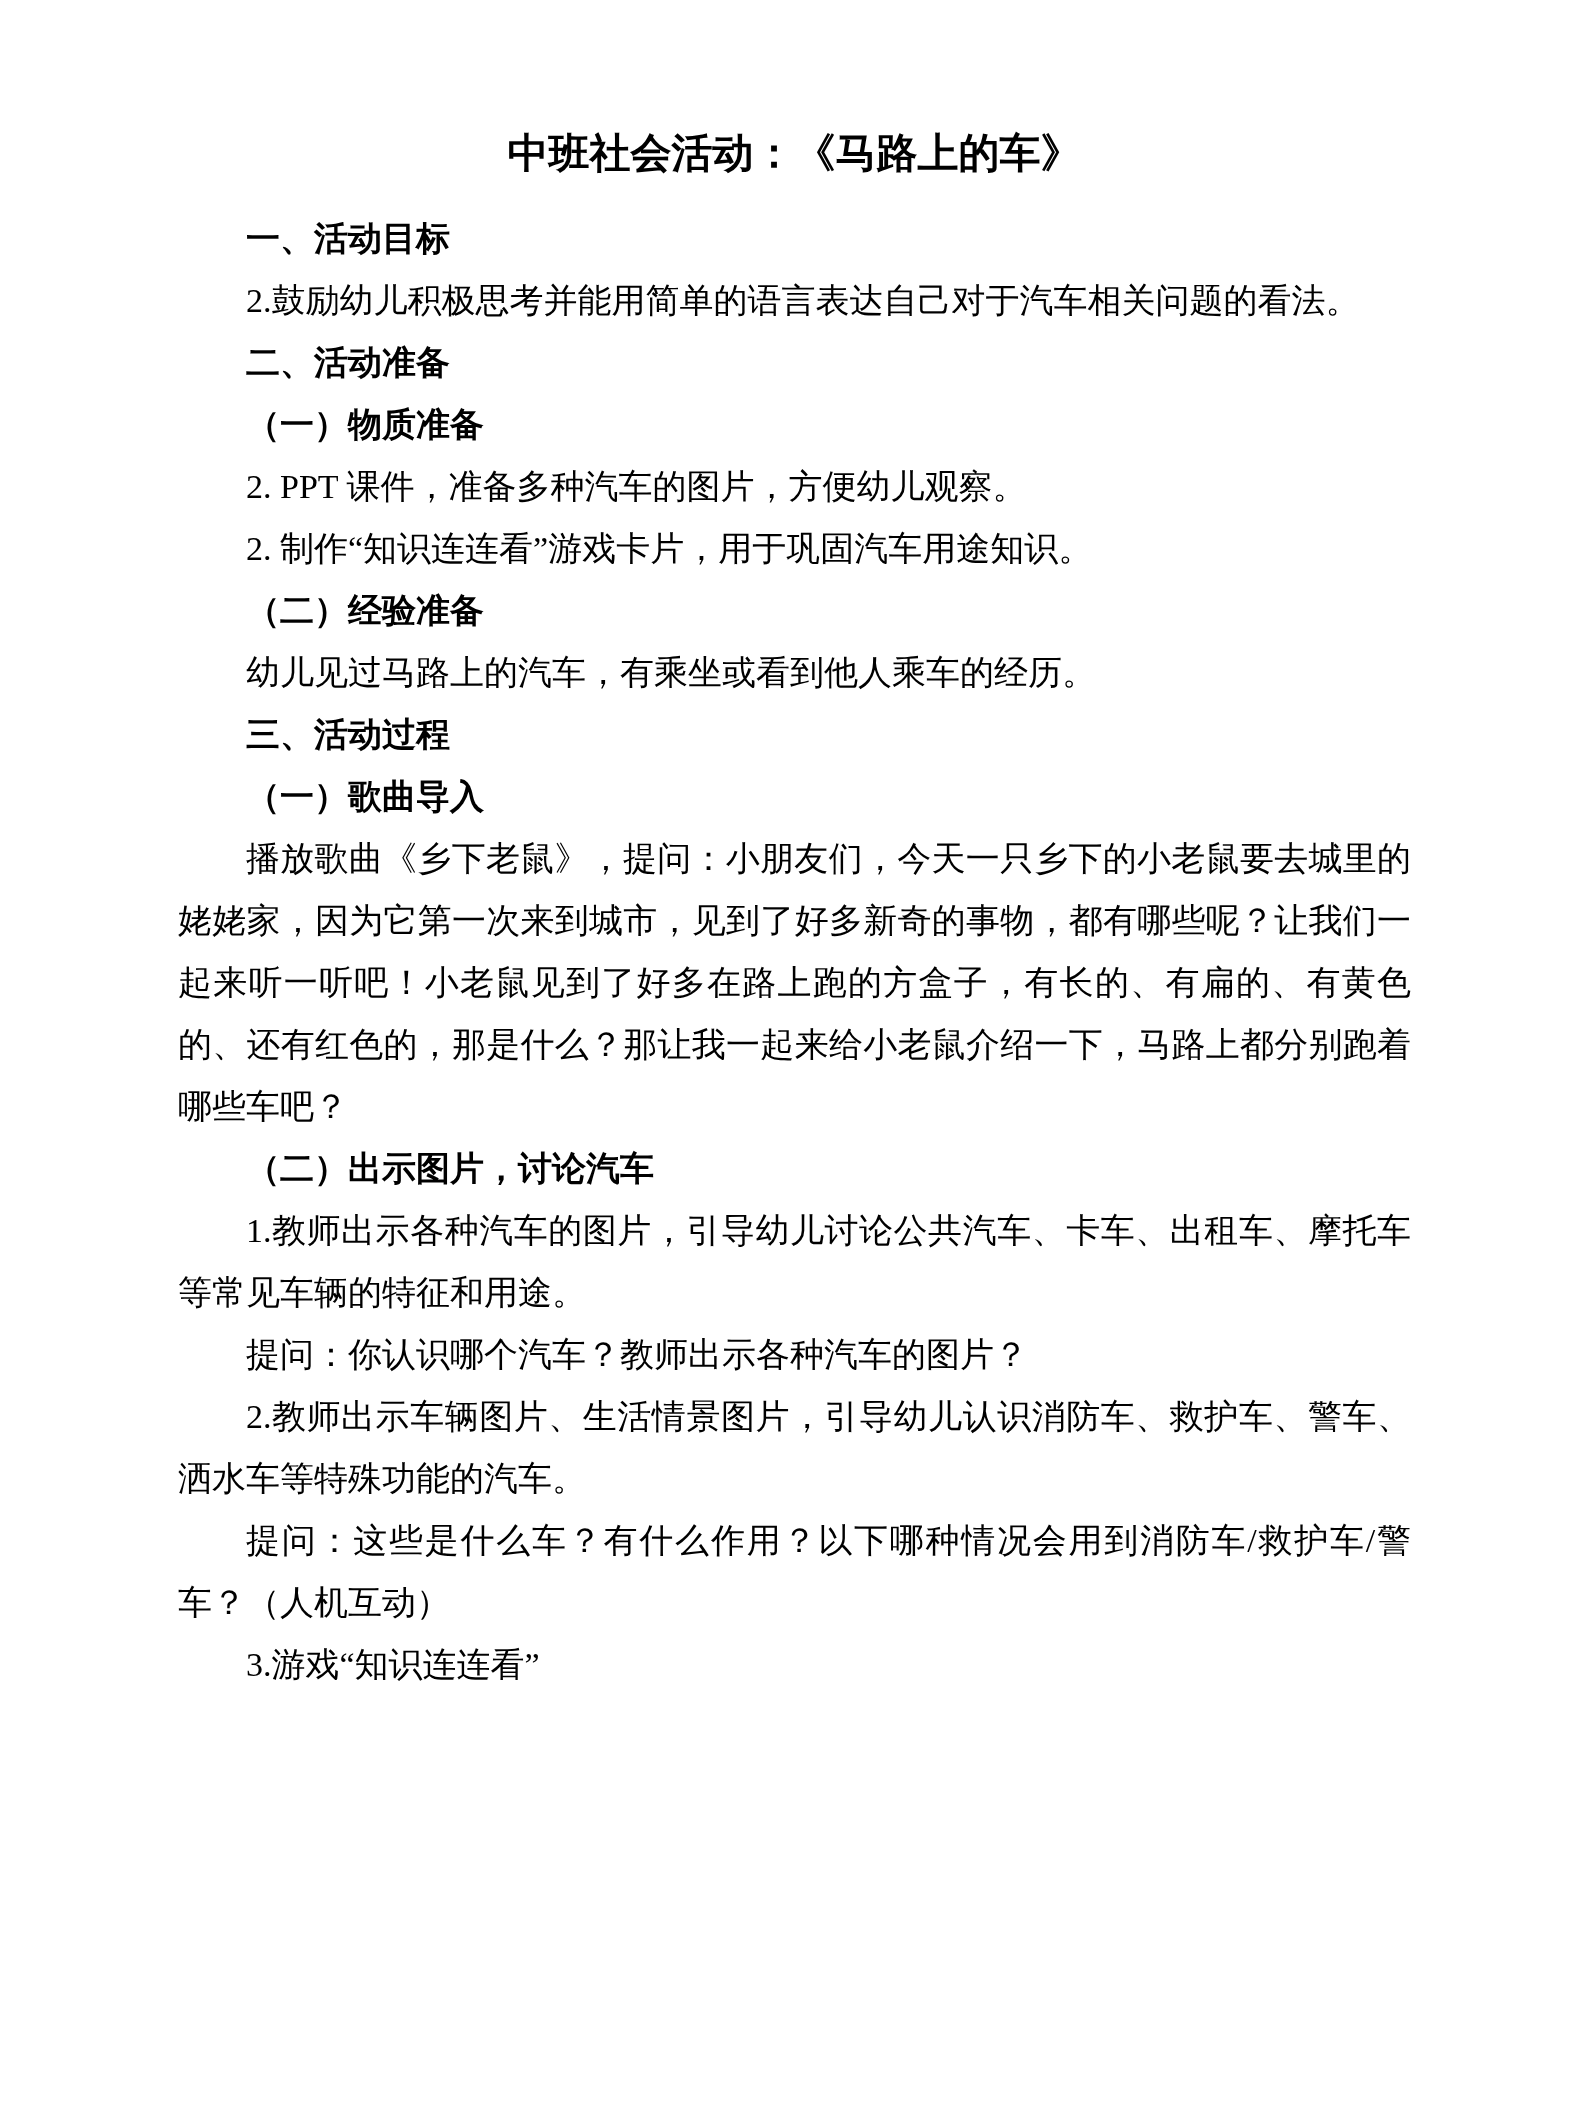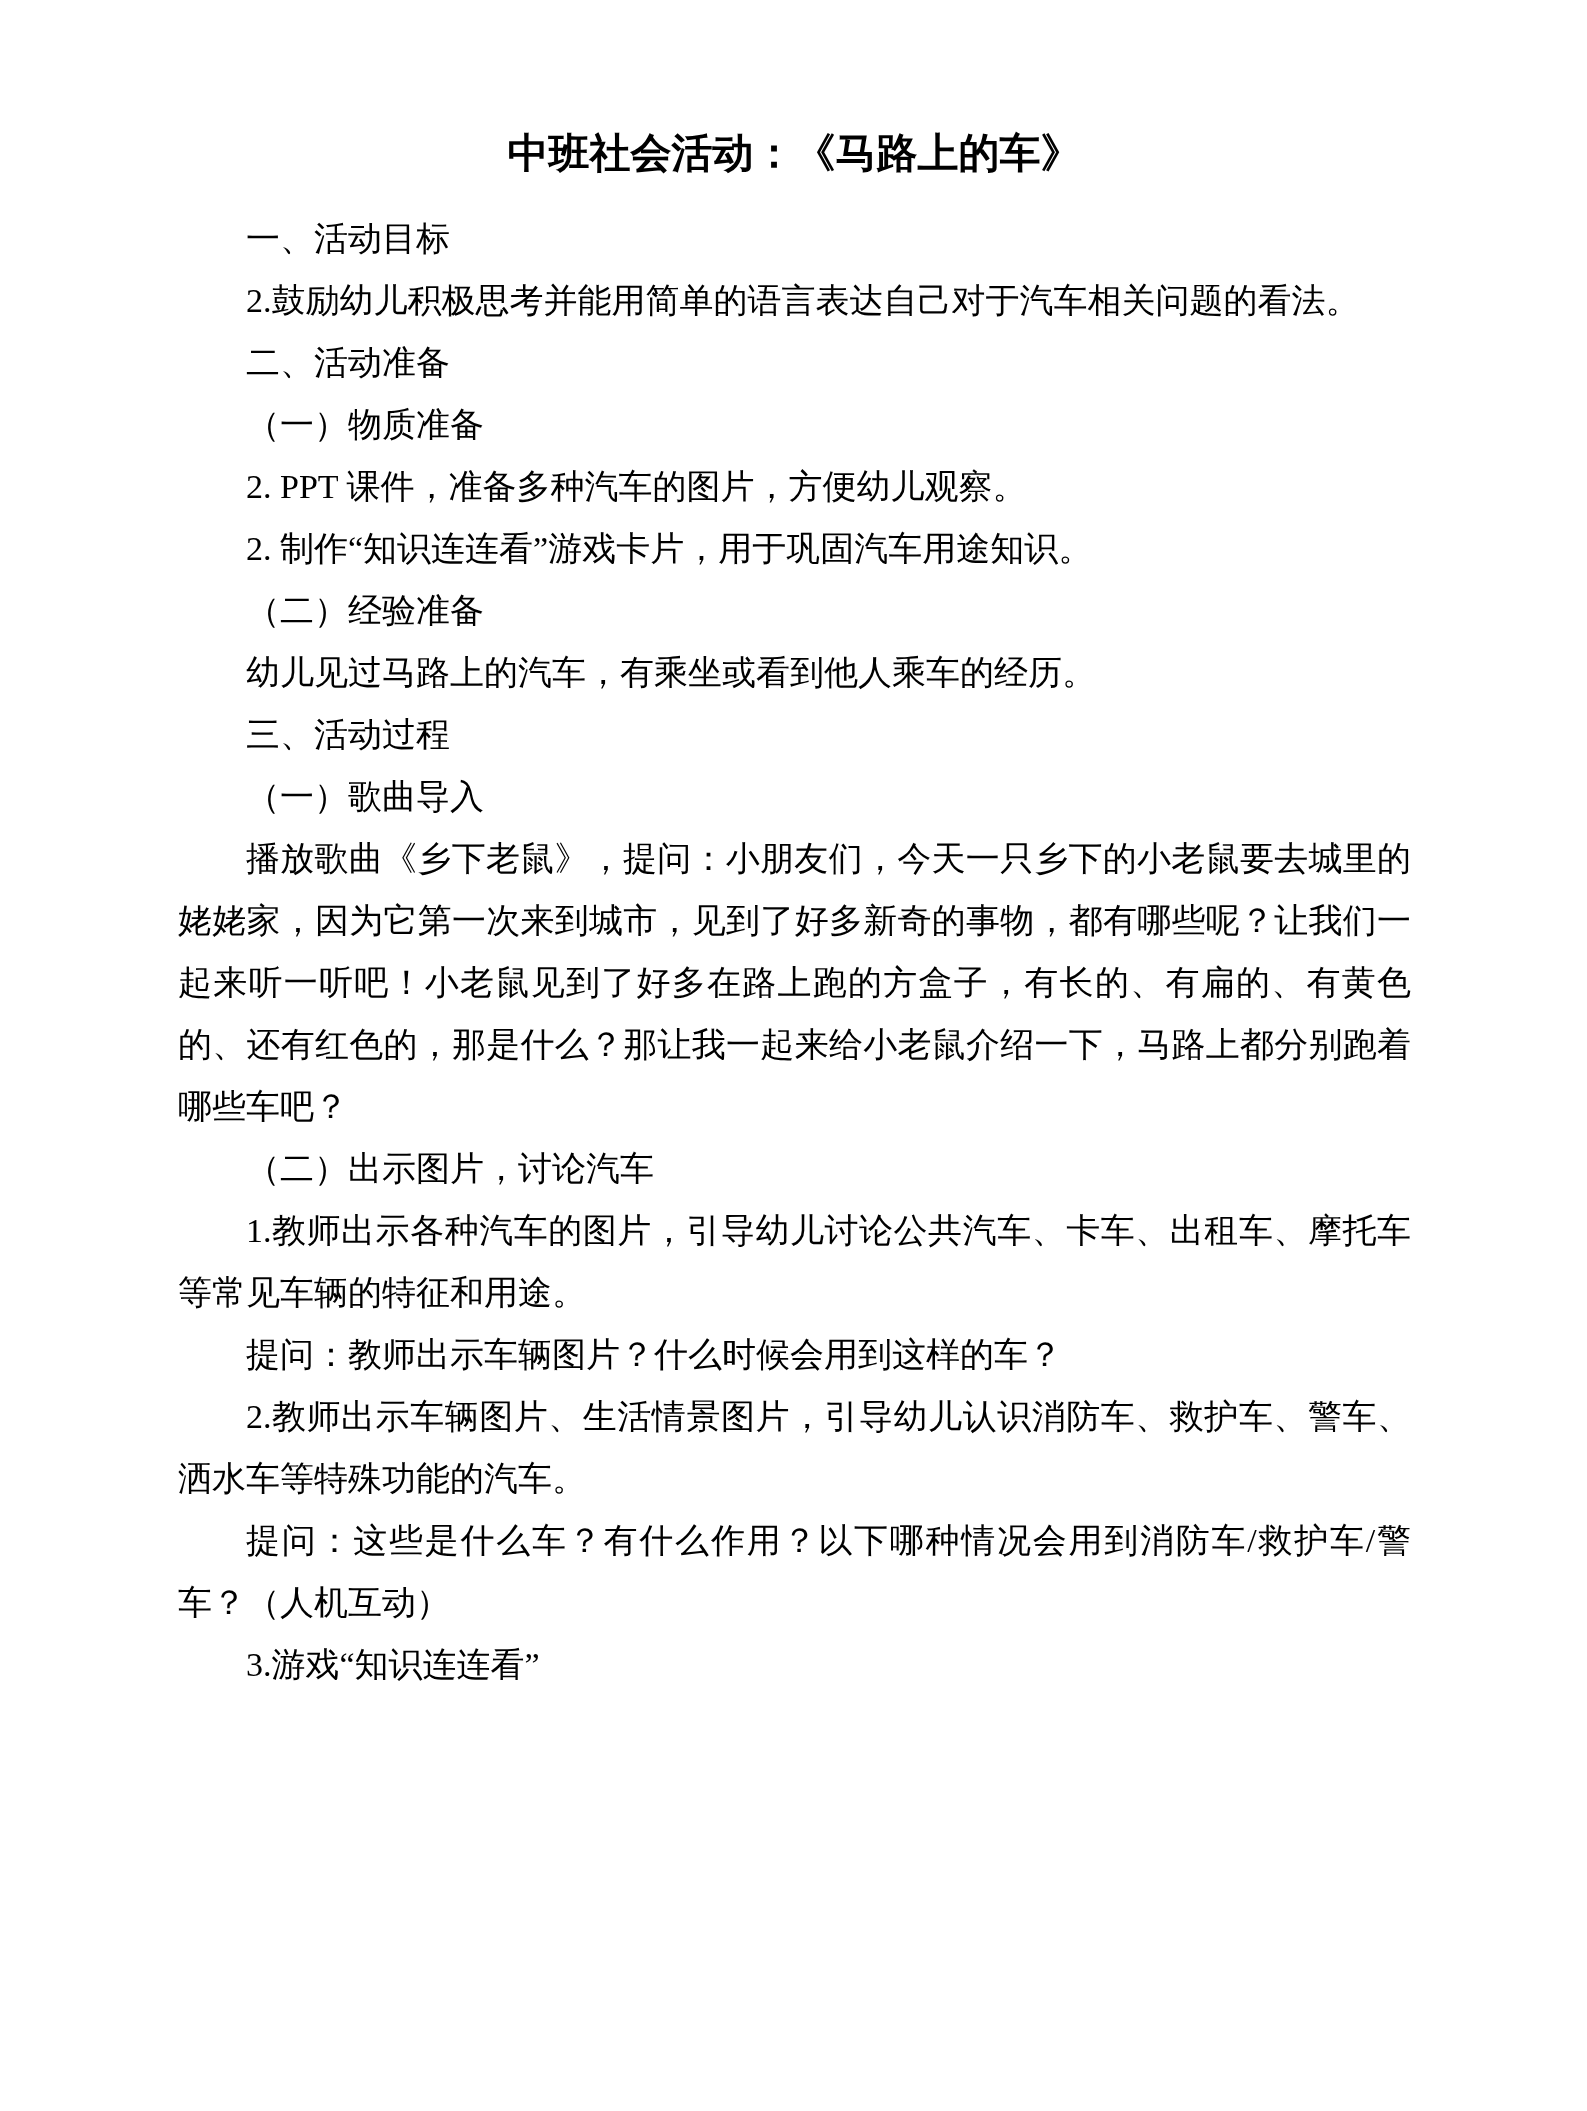--- a/index.html
+++ b/index.html
@@ -29,21 +29,21 @@
   }
   .para {
     margin: 0;
     font-size: 34px;
     line-height: 62px;
     text-indent: 2em;
     text-align: justify;
     word-break: break-all;
   }
   .para.h1, .para.h2 {
-    font-weight: normal;
+    font-weight: bold;
     text-align: left;
   }
 </style>
 </head>
 <body>
 
 <div class="page">
   <h1 class="doc-title">中班社会活动：《马路上的车》</h1>
   <div>
       <p class="para h1">一、活动目标</p>
@@ -52,18 +52,18 @@
       <p class="para h2">（一）物质准备</p>
       <p class="para body">2. PPT 课件，准备多种汽车的图片，方便幼儿观察。</p>
       <p class="para body">2. 制作“知识连连看”游戏卡片，用于巩固汽车用途知识。</p>
       <p class="para h2">（二）经验准备</p>
       <p class="para body">幼儿见过马路上的汽车，有乘坐或看到他人乘车的经历。</p>
       <p class="para h1">三、活动过程</p>
       <p class="para h2">（一）歌曲导入</p>
       <p class="para body">播放歌曲《乡下老鼠》，提问：小朋友们，今天一只乡下的小老鼠要去城里的姥姥家，因为它第一次来到城市，见到了好多新奇的事物，都有哪些呢？让我们一起来听一听吧！小老鼠见到了好多在路上跑的方盒子，有长的、有扁的、有黄色的、还有红色的，那是什么？那让我一起来给小老鼠介绍一下，马路上都分别跑着哪些车吧？</p>
       <p class="para h2">（二）出示图片，讨论汽车</p>
       <p class="para body">1.教师出示各种汽车的图片，引导幼儿讨论公共汽车、卡车、出租车、摩托车等常见车辆的特征和用途。</p>
-      <p class="para body">提问：教师出示车辆图片？什么时候会用到这样的车？</p>
+      <p class="para body">提问：你认识哪个汽车？教师出示各种汽车的图片？</p>
       <p class="para body">2.教师出示车辆图片、生活情景图片，引导幼儿认识消防车、救护车、警车、洒水车等特殊功能的汽车。</p>
       <p class="para body">提问：这些是什么车？有什么作用？以下哪种情况会用到消防车/救护车/警车？（人机互动）</p>
       <p class="para body">3.游戏“知识连连看”</p>
     </div>
 </div>
 
 </body></html>

